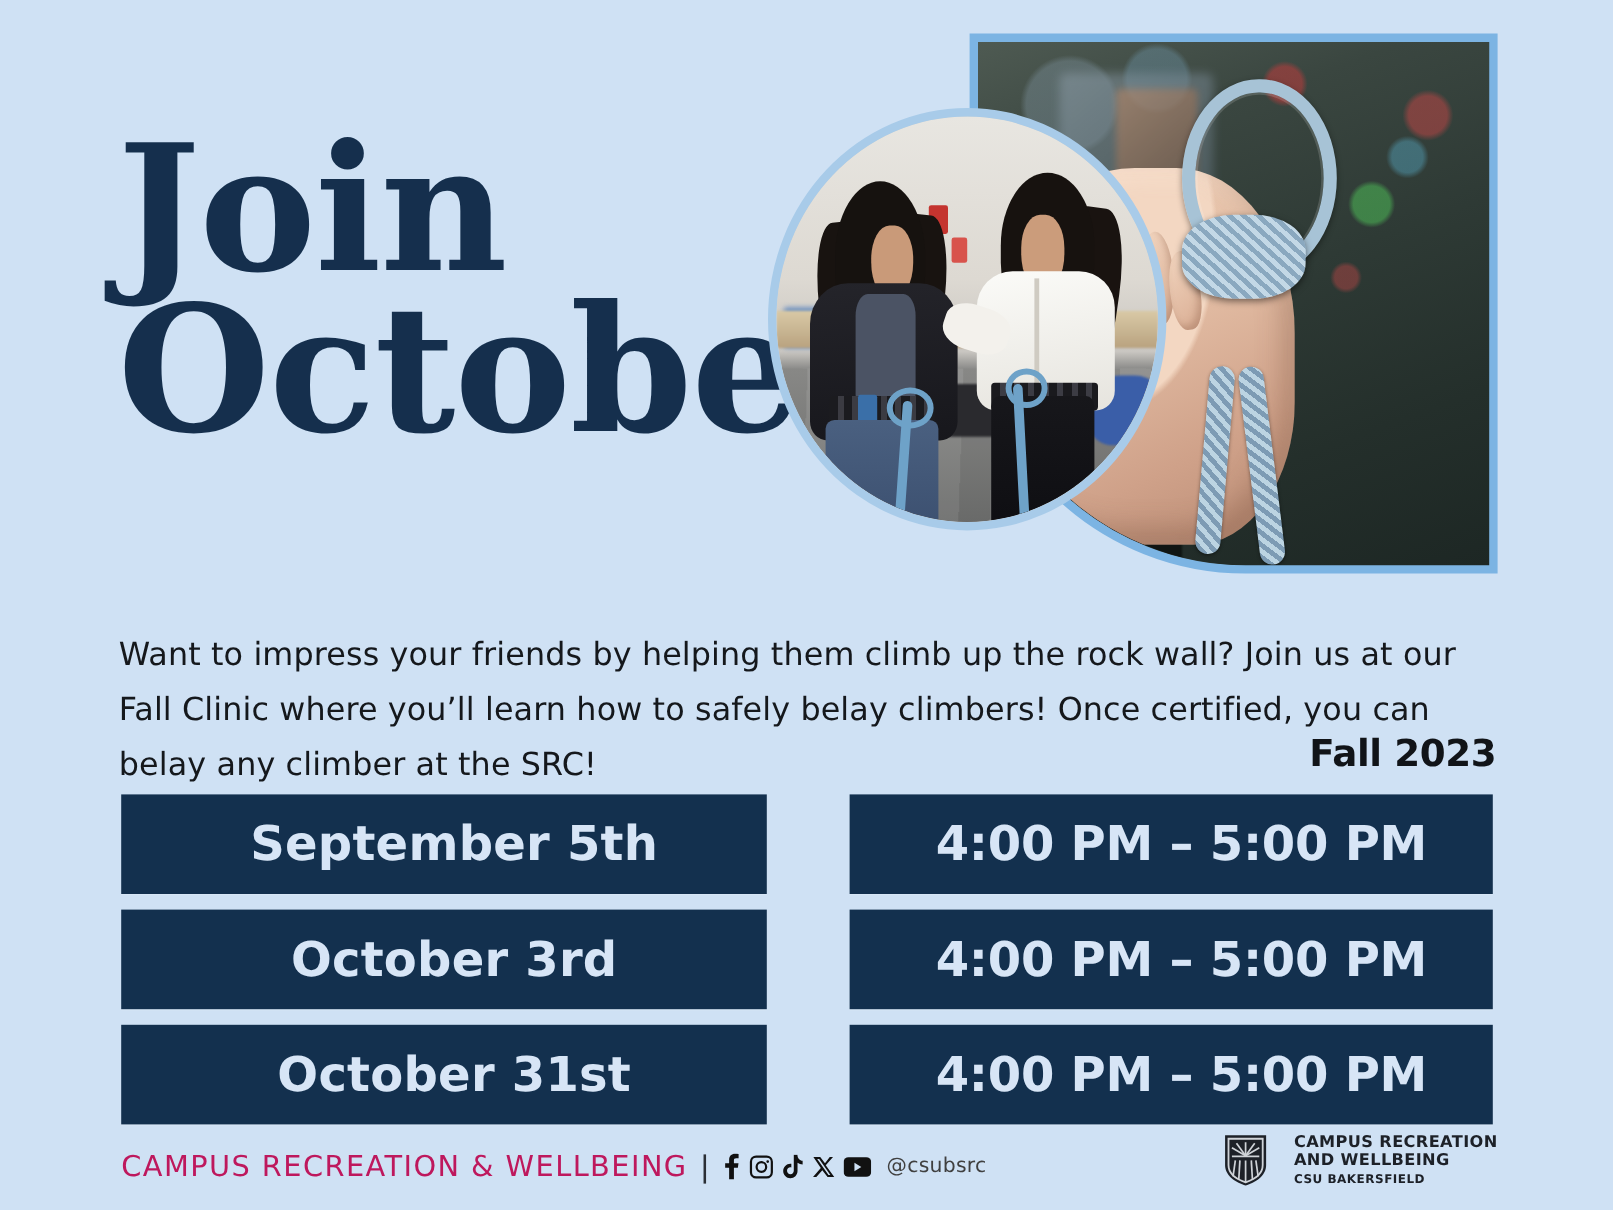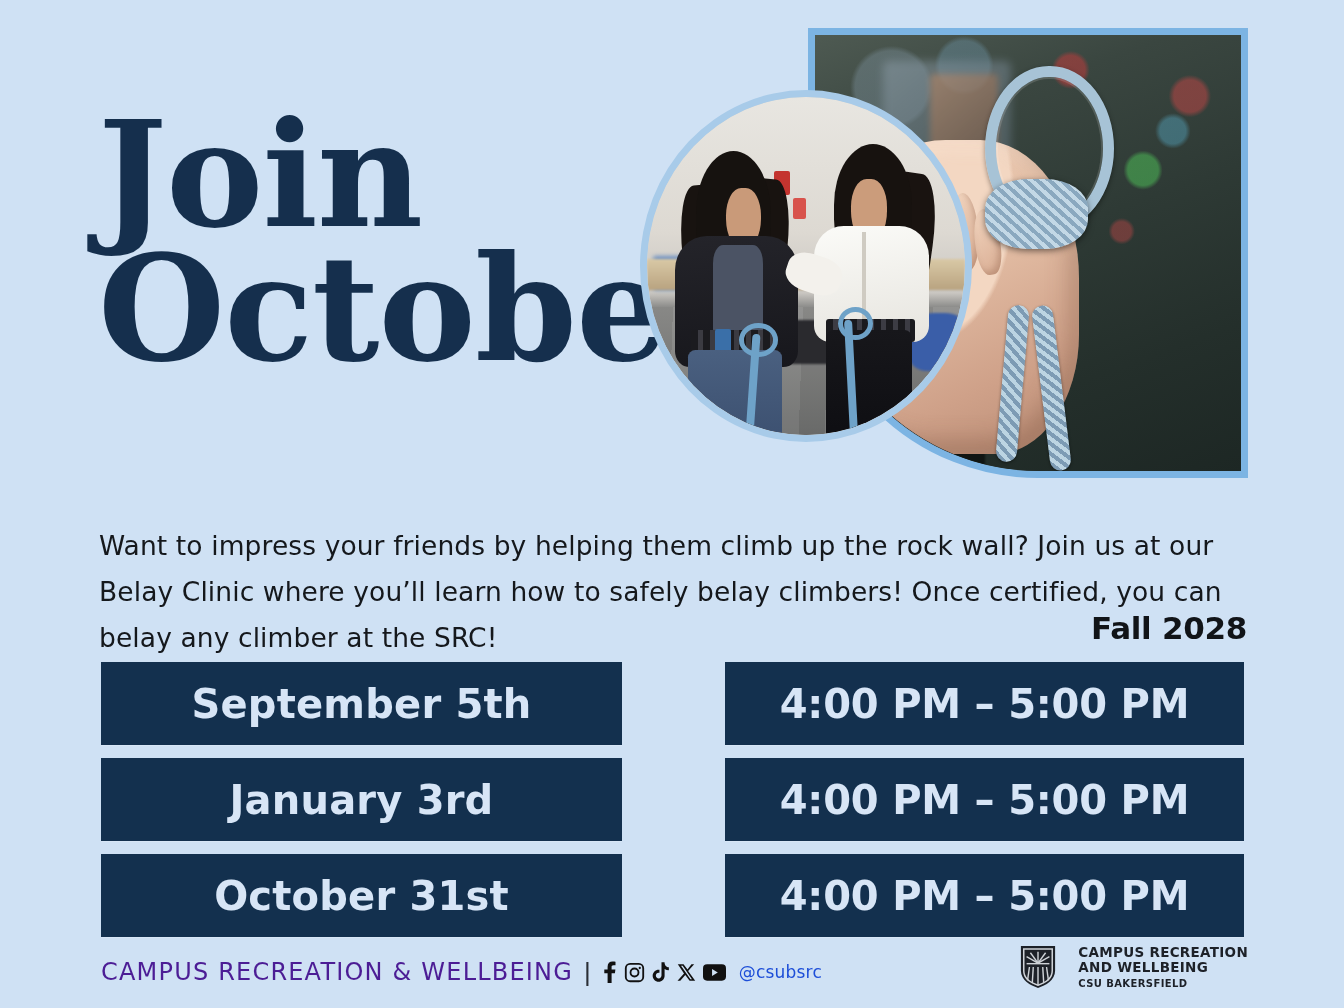--- a/index.html
+++ b/index.html
@@ -181,46 +181,47 @@
     letter-spacing:-.3px;
   }
 
   
   .schedule{position:absolute;left:101px;top:662px;width:1143px;}
   .row{display:flex;justify-content:space-between;margin-bottom:13px;}
   .bar{
     background:#13304e;height:83px;
     display:flex;align-items:center;justify-content:center;
     box-shadow:0 1px 0 rgba(255,255,255,.18);
+    padding-left:17px;
   }
   .bar-date{width:521px;}
   .bar-time{width:519px;}
   .bar span{
     font-family:"DejaVu Sans","Liberation Sans",sans-serif;
     font-weight:700;font-size:40px;color:#d7e5f6;
     letter-spacing:.2px;white-space:nowrap;
   }
   .bar-time span{letter-spacing:-.2px;}
 
   
   .footer{
     position:absolute;left:101px;bottom:22px;
     display:flex;align-items:center;gap:0;
   }
   .footer-title{
     font-family:"DejaVu Sans","Liberation Sans",sans-serif;
-    font-size:24px;color:#4c1d95;letter-spacing:1.2px;font-weight:400;
+    font-size:24px;color:#be185d;letter-spacing:1.2px;font-weight:400;
   }
   .divider{margin:0 11px;color:#2b2f35;font-size:26px;line-height:1;}
   .socials{display:flex;align-items:center;gap:7px;}
   .socials svg{display:block;}
   .handle{
     margin-left:13px;
     font-family:"DejaVu Sans","Liberation Sans",sans-serif;
-    font-size:17px;color:#1d4ed8;letter-spacing:.2px;
+    font-size:17px;color:#404040;letter-spacing:.2px;
   }
 
   .brand{
     position:absolute;right:96px;bottom:18px;
     display:flex;align-items:center;gap:21px;
   }
   .crest{width:38px;height:46px;display:block;}
   .brand-text{
     font-family:"DejaVu Sans","Liberation Sans",sans-serif;
     color:#1d2128;line-height:1.12;
@@ -297,36 +298,36 @@
         </div>
 
         <div class="bluerope br2"></div>
         <div class="bluerope br1"></div>
         <div class="bluerope br4"></div>
         <div class="bluerope br3"></div>
       </div>
     </div>
   </div>
 
-  <p class="body-copy">Want to impress your friends by helping them climb up the rock wall? Join us at our Belay Clinic where you’ll learn how to safely belay climbers! Once certified, you can belay any climber at the SRC!</p>
-
-  <div class="fall">Fall 2028</div>
+  <p class="body-copy">Want to impress your friends by helping them climb up the rock wall? Join us at our Fall Clinic where you’ll learn how to safely belay climbers! Once certified, you can belay any climber at the SRC!</p>
+
+  <div class="fall">Fall 2023</div>
 
   <div class="schedule">
     <div class="row">
       <div class="bar bar-date">
         <span>September 5th</span>
       </div>
       <div class="bar bar-time">
         <span>4:00 PM – 5:00 PM</span>
       </div>
     </div>
     <div class="row">
       <div class="bar bar-date">
-        <span>January 3rd</span>
+        <span>October 3rd</span>
       </div>
       <div class="bar bar-time">
         <span>4:00 PM – 5:00 PM</span>
       </div>
     </div>
     <div class="row">
       <div class="bar bar-date">
         <span>October 31st</span>
       </div>
       <div class="bar bar-time">

